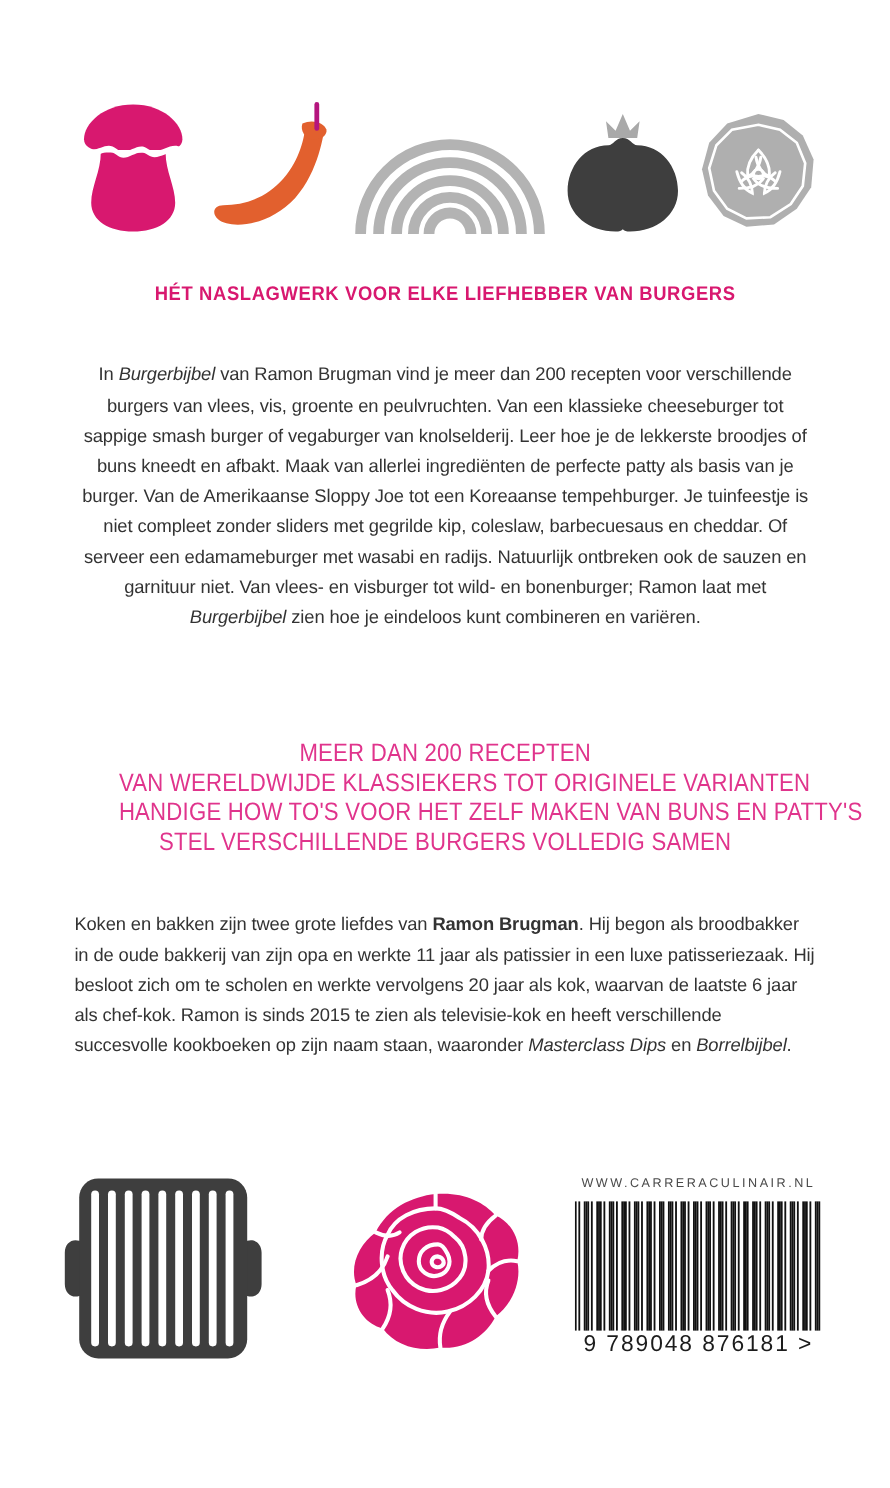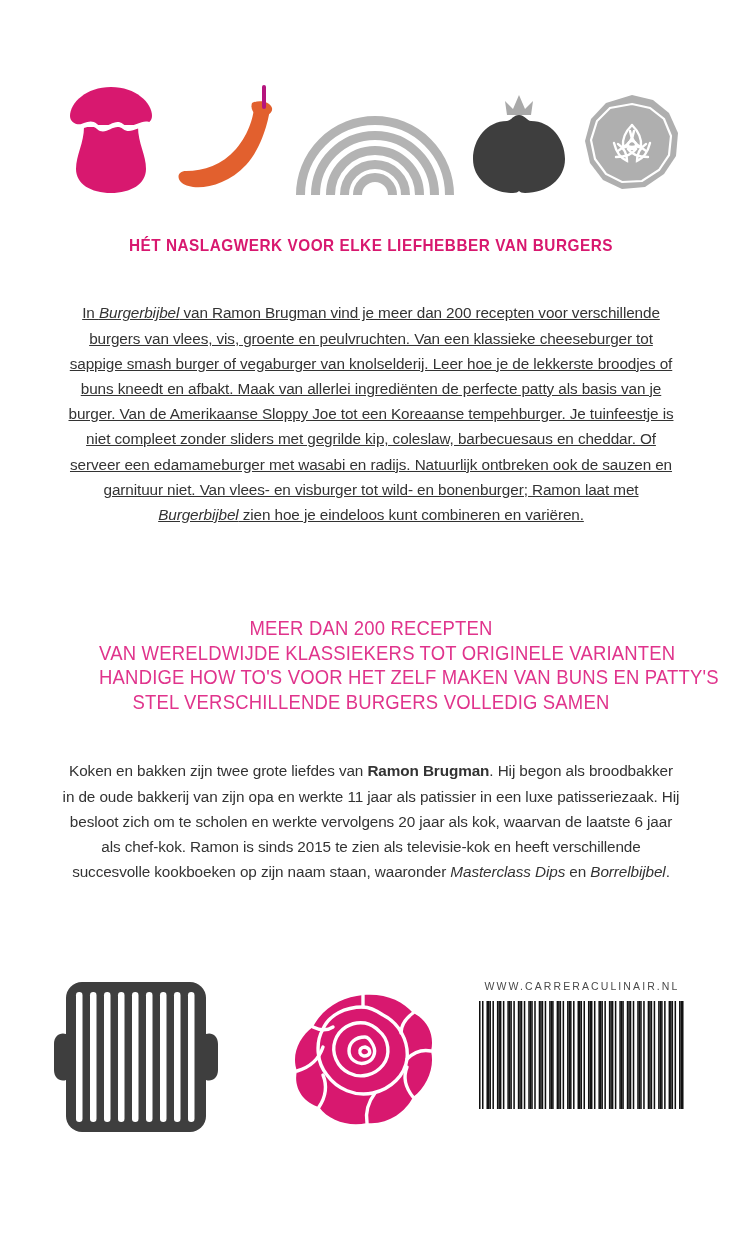--- a/index.html
+++ b/index.html
@@ -60,21 +60,20 @@
   .blurb {
     position: absolute;
     top: 285px;
     left: 62px;
     width: 618px;
     text-align: center;
     font-size: 15.3px;
     line-height: 25.2px;
     color: #333333;
     letter-spacing: -0.1px;
-    text-decoration: underline;
   }
   .blurb em { font-style: italic; }
 
   
   .claims {
     position: absolute;
     top: 616px;
     left: 62px;
     width: 618px;
     text-align: center;
@@ -86,21 +85,20 @@
     transform: scaleX(0.88);
   }
   .claims div { white-space: nowrap; }
 
   
   .bio {
     position: absolute;
     top: 743px;
     left: 62px;
     width: 618px;
-    text-align: center;
     font-size: 15.3px;
     line-height: 25.2px;
     color: #333333;
     letter-spacing: -0.1px;
   }
   .bio strong { font-weight: bold; }
   .bio em { font-style: italic; }
 
   
   .grill-wrap {
@@ -332,15 +330,16 @@
         <rect x="182.12" y="0" width="1.52" height="108" fill="#111111"></rect>
         <rect x="185.10" y="0" width="1.52" height="108" fill="#111111"></rect>
         <rect x="189.58" y="0" width="1.52" height="108" fill="#111111"></rect>
         <rect x="191.07" y="0" width="1.52" height="108" fill="#111111"></rect>
         <rect x="192.57" y="0" width="1.52" height="108" fill="#111111"></rect>
         <rect x="195.55" y="0" width="1.52" height="108" fill="#111111"></rect>
         <rect x="200.03" y="0" width="1.52" height="108" fill="#111111"></rect>
         <rect x="201.52" y="0" width="1.52" height="108" fill="#111111"></rect>
         <rect x="203.01" y="0" width="1.52" height="108" fill="#111111"></rect>
       </svg>
+    <div class="barcode-digits">9  789048  876181 &gt;</div>
   </div>
 
 </div>
 
 </body></html>

